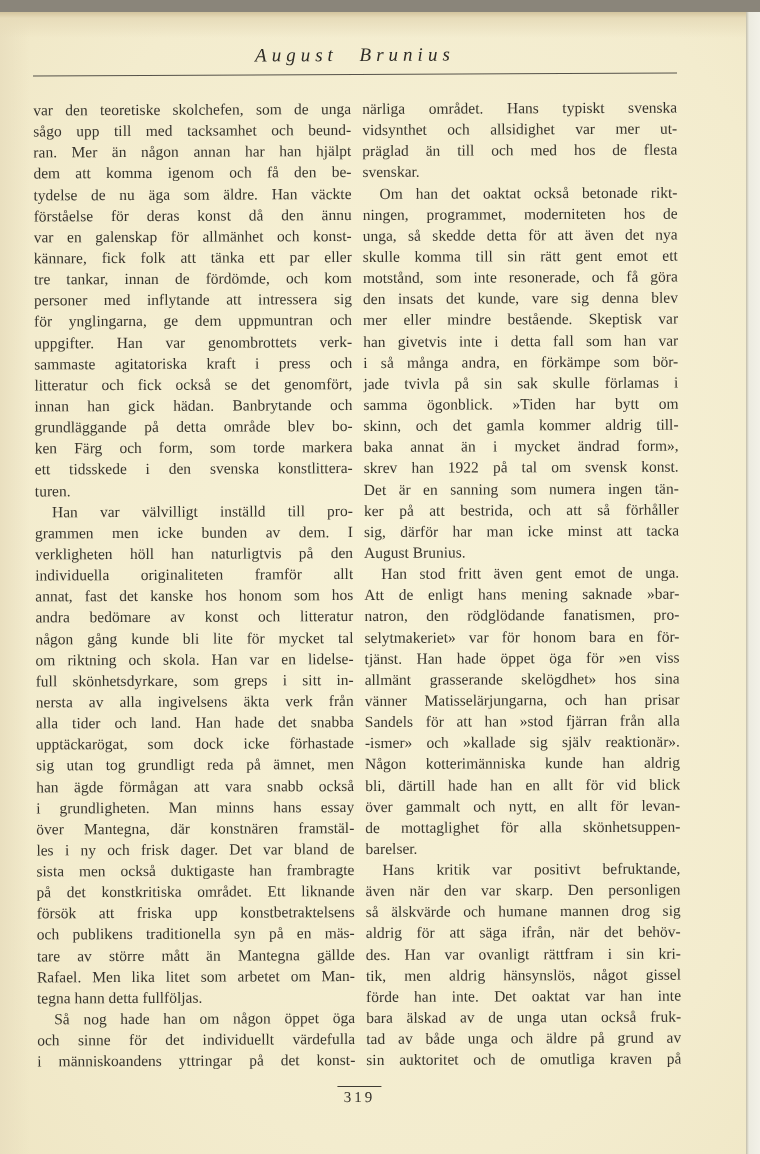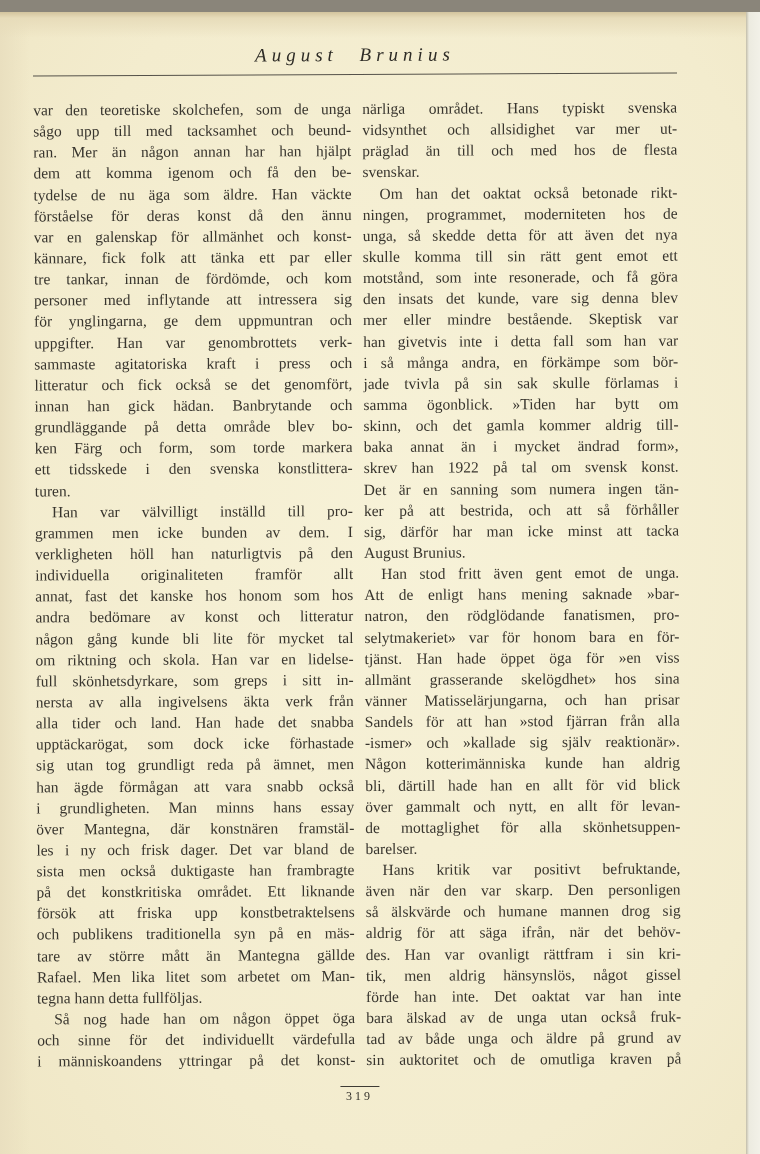--- a/index.html
+++ b/index.html
@@ -92,21 +92,21 @@
     position: absolute;
     top: 1074px;
     left: 0;
     width: 100%;
     text-align: center;
   }
   .folio-number {
     display: inline-block;
     border-top: 1.6px solid #3e3b34;
     padding: 2px 6px 0 6px;
-    font-size: 12px;
+    font-size: 15px;
     letter-spacing: 3px;
     color: #33302a;
   }
 </style>
 </head>
 <body>
 
 <div class="page">
   <div class="edge-right"></div>
   <div class="edge-bottom"></div>

